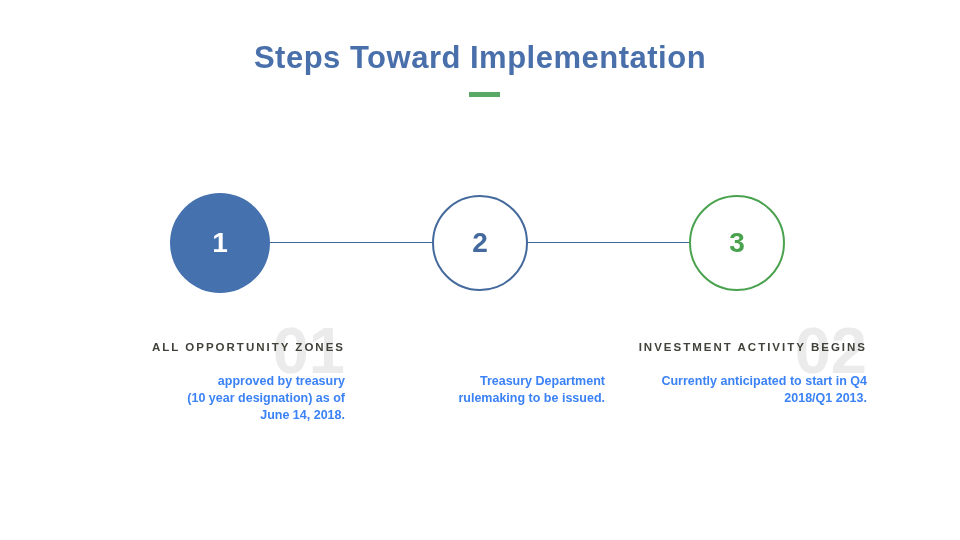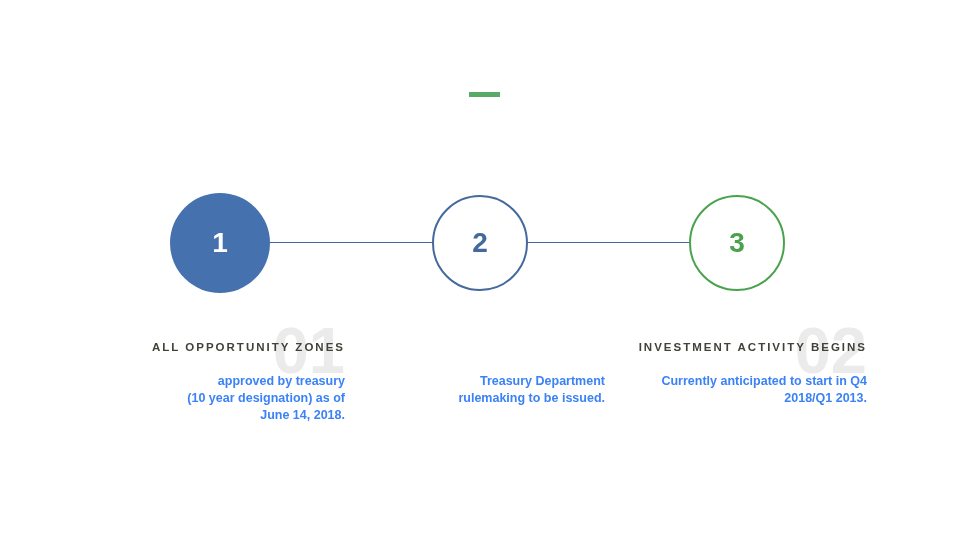--- a/index.html
+++ b/index.html
@@ -106,20 +106,21 @@
     line-height: 17px;
     white-space: pre-line;
     z-index: 1;
   }
 </style>
 </head>
 <body>
 
 <div class="slide">
 
+  <div class="page-title">Steps Toward Implementation</div>
   <div class="title-dash"></div>
 
   <div class="connector"></div>
 
   <div class="circle circle-1">
     <span>1</span>
   </div>
   <div class="circle circle-2">
     <span>2</span>
   </div>

